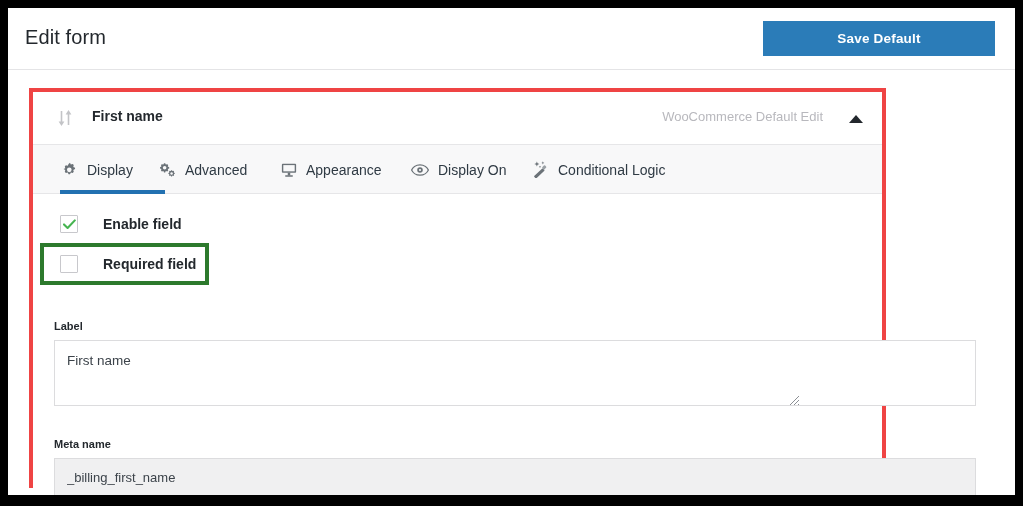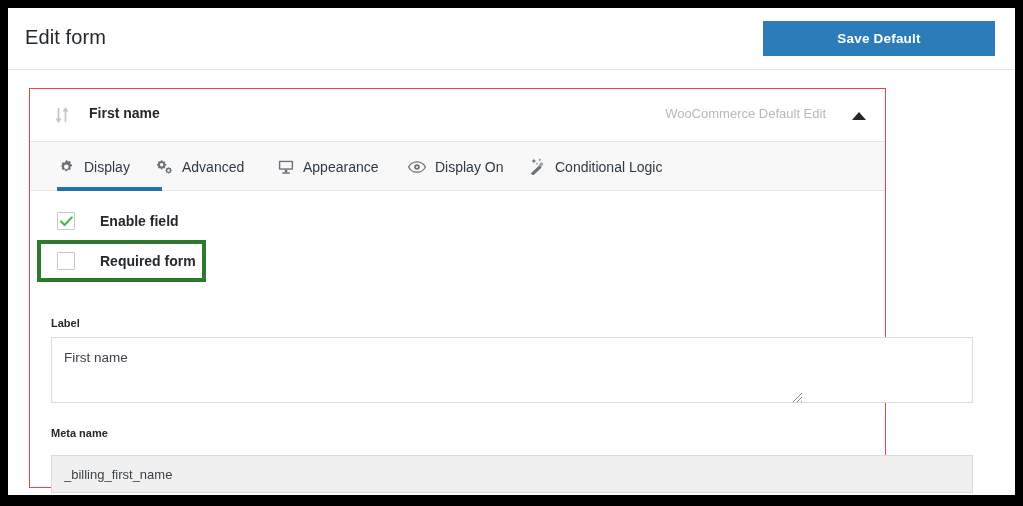--- a/index.html
+++ b/index.html
@@ -52,21 +52,21 @@
     text-align: center;
     padding: 0;
   }
 
   
   #field-card {
     position: absolute;
     left: 21px; top: 80px;
     width: 857px; height: 400px;
     background: #fca5a5;
-    border: 1px solid #ef4444;
+    border: 4px solid #ef4444;
   }
 
   
   #field-header {
     position: relative;
     height: 53px;
     border-bottom: 1px solid #e6e6e8;
     background: #ffffff;
   }
   #sort-handle-icon {
@@ -167,21 +167,21 @@
     pointer-events: none;
   }
 
   .field-label {
     position: absolute;
     font-size: 11px;
     font-weight: bold;
     color: #23282d;
   }
   #label-caption { left: 21px; top: 126px; }
-  #meta-caption  { left: 21px; top: 236px; }
+  #meta-caption  { left: 21px; top: 244px; }
 
   #label-textarea {
     position: absolute;
     left: 21px; top: 146px;
     width: 922px; height: 66px;
     border: 1px solid #dcdcde;
     background: #ffffff;
     font-family: "Liberation Sans", sans-serif;
     font-size: 13.5px;
     color: #3c434a;
@@ -313,21 +313,21 @@
         <span class="cb-box">
           <svg width="13" height="11" viewBox="0 0 13 11">
             <polyline points="1,5.4 4.6,9 11.8,1.4" fill="none" stroke="#46b450" stroke-width="2.1" stroke-linecap="round" stroke-linejoin="round"></polyline>
           </svg>
         </span>
         <span class="cb-label">Enable field</span>
       </div>
 
       <div id="required-field-row" class="checkbox-row">
         <span class="cb-box"></span>
-        <span class="cb-label">Required form</span>
+        <span class="cb-label">Required field</span>
       </div>
 
       <div id="annotation-highlight"></div>
 
       <div id="label-caption" class="field-label">Label</div>
       <textarea id="label-textarea" placeholder="" style="">First name</textarea>
       <span id="resize-grip">
         <svg width="12" height="12" viewBox="0 0 12 12">
           <g stroke="#8c8f94" stroke-width="1">
             <line x1="11" y1="2" x2="2" y2="11"></line>

